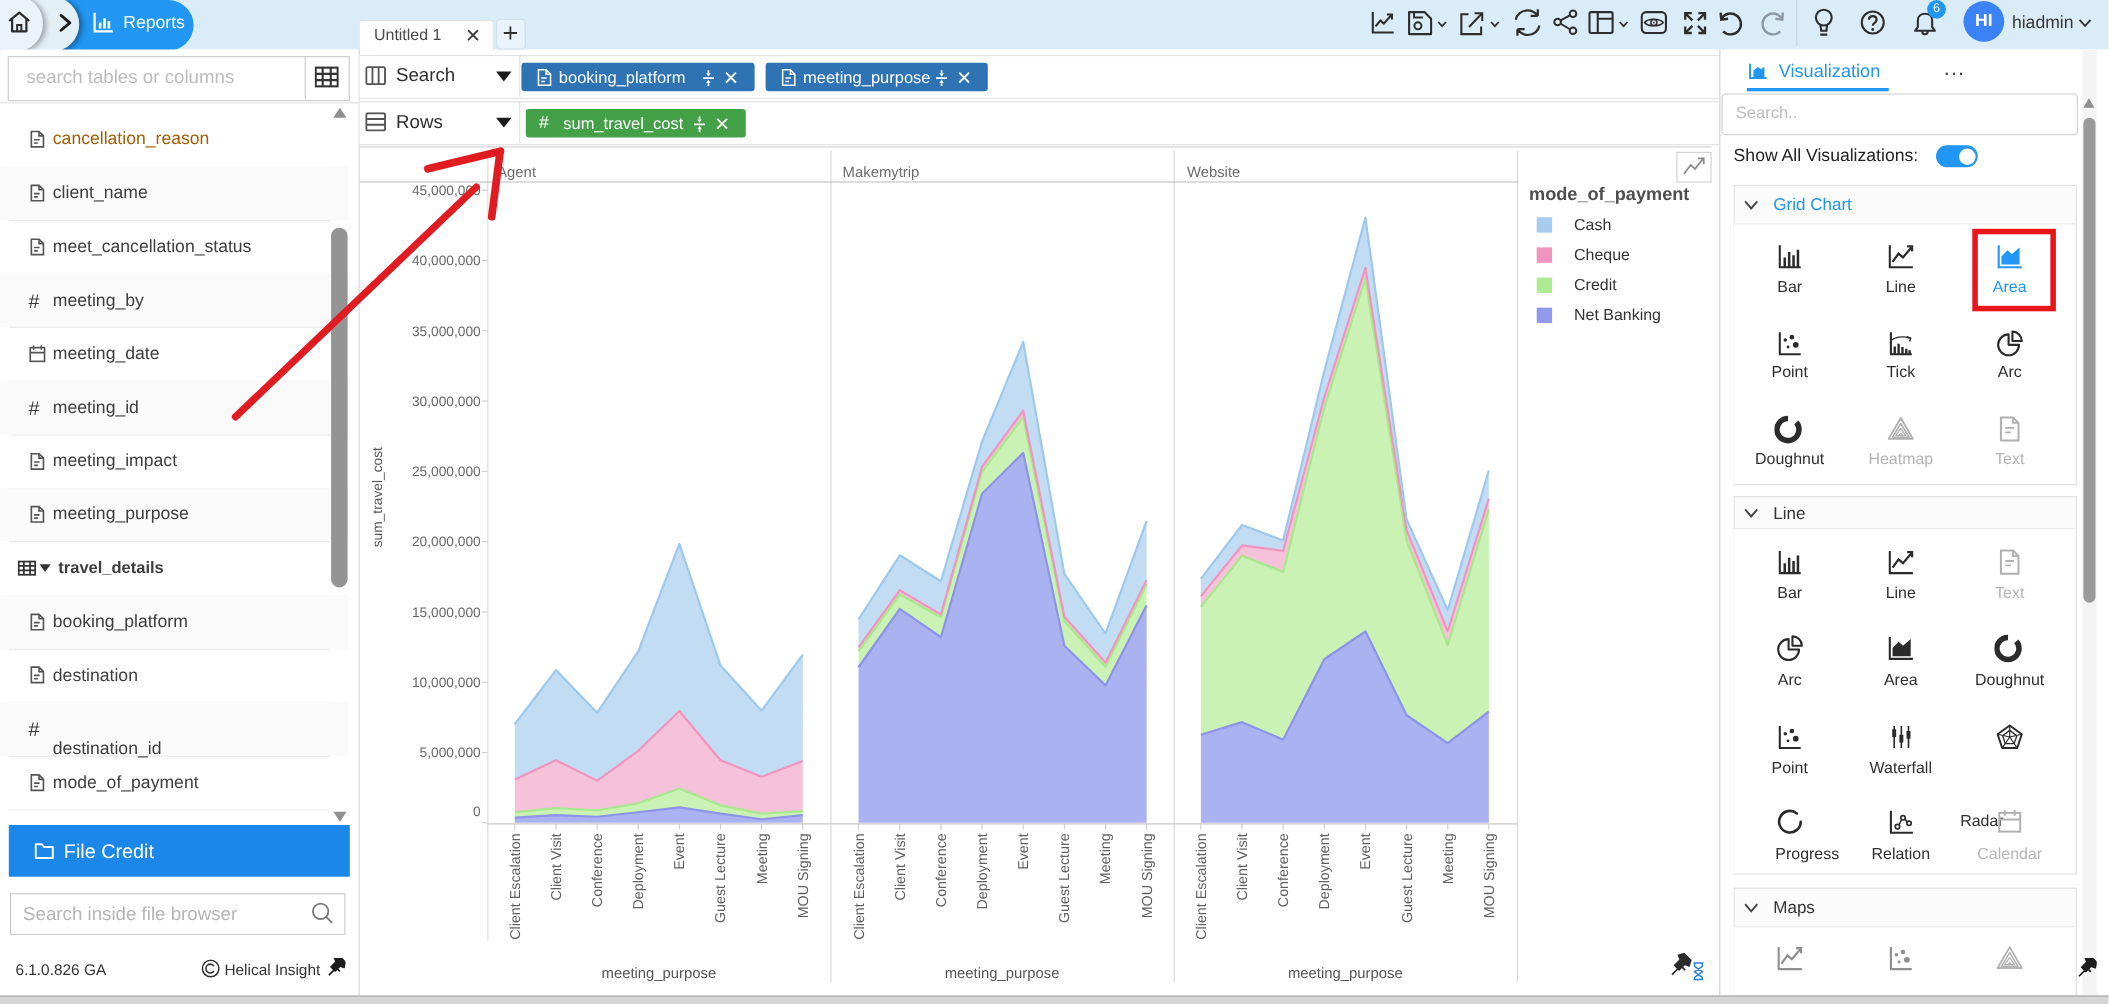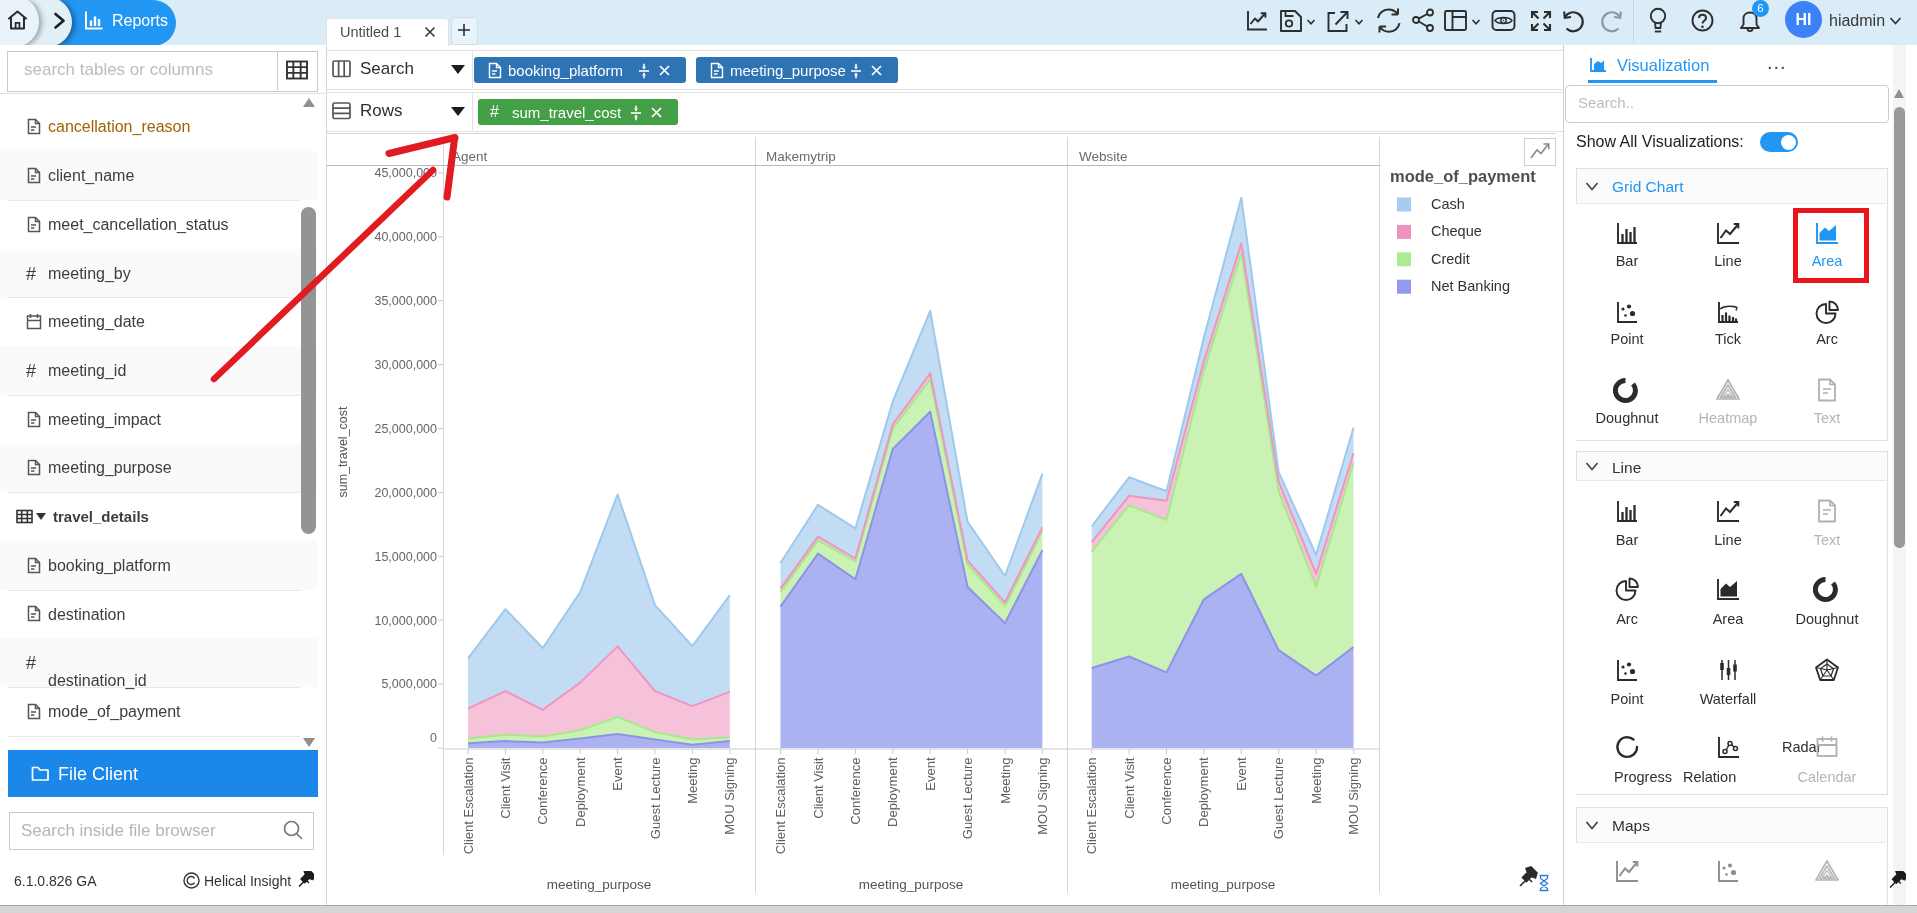--- a/index.html
+++ b/index.html
@@ -322,21 +322,21 @@
   </svg>
 <div class="ab" style="left:48px;top:702.9px;font-size:16px;color:#3d3d3d;font-weight:normal;">mode_of_payment</div>
 <div class="ab" style="left:0px;top:736.5px;width:325px;height:14px;background:#fff;"></div>
 <div style="position:absolute;left:303px;top:98px;width:0;height:0;border-left:6.0px solid transparent;border-right:6.0px solid transparent;border-bottom:9px solid #8f8f8f;"></div>
 <div class="ab" style="left:301px;top:207px;width:15px;height:327px;background:#949494;border-radius:8px;"></div>
 <div style="position:absolute;left:303px;top:738px;width:0;height:0;border-left:6.0px solid transparent;border-right:6.0px solid transparent;border-top:9px solid #8f8f8f;"></div>
 <div class="ab" style="left:8px;top:750px;width:310px;height:47px;background:#1b87e9;"></div>
 <svg style="position:absolute;left:31px;top:765px;" width="19" height="17" viewBox="0 0 19 17" fill="none">
     <path d="M1.5 15 V2.5 h5.5 l2 2.5 h8 V15 z" stroke="#fff" stroke-width="1.7" stroke-linejoin="round"></path>
   </svg>
-<div class="ab" style="left:58px;top:764px;color:#fff;font-size:18px;">File Client</div>
+<div class="ab" style="left:58px;top:764px;color:#fff;font-size:18px;">File Credit</div>
 <div class="ab" style="left:9px;top:812px;width:303px;height:36px;background:#fff;border:1px solid #c9c9c9;"></div>
 <div class="ab" style="left:21px;top:821px;font-size:17px;color:#b5b5b5;">Search inside file browser</div>
 <svg style="position:absolute;left:282px;top:819px;" width="22" height="22" viewBox="0 0 22 22" fill="none">
     <circle cx="9.5" cy="9.5" r="7" stroke="#7a7a7a" stroke-width="1.7"></circle>
     <path d="M14.5 14.5 L20 20" stroke="#7a7a7a" stroke-width="1.7"></path>
   </svg>
 <div class="ab" style="left:14px;top:873px;font-size:14px;color:#333;">6.1.0.826 GA</div>
 <svg style="position:absolute;left:183px;top:872px;" width="17" height="17" viewBox="0 0 17 17" fill="none">
     <circle cx="8.5" cy="8.5" r="7.5" stroke="#333" stroke-width="1.4"></circle>
     <path d="M11.5 6.3 A4 4 0 1 0 11.5 10.7" stroke="#333" stroke-width="1.4" fill="none"></path>
@@ -543,21 +543,21 @@
     <path d="M20.5 6.5 A 9.8 9.8 0 1 0 24 14" stroke="#2b2b2b" stroke-width="2.4" fill="none" stroke-linecap="round"></path>
   </svg>
 <div class="ab" style="left:1582px;top:769px;width:90px;text-align:right;font-size:14.5px;color:#2f2f2f;">Progress</div>
 <svg style="position:absolute;left:1714px;top:733px;" width="28" height="28" viewBox="0 0 28 28" fill="none">
     <path d="M5 4 V24 H25" stroke="#2b2b2b" stroke-width="1.9"></path>
     <circle cx="11" cy="18.5" r="2" stroke="#2b2b2b" stroke-width="1.5"></circle>
     <circle cx="16" cy="10.5" r="2" stroke="#2b2b2b" stroke-width="1.5"></circle>
     <circle cx="21.5" cy="15.5" r="2" stroke="#2b2b2b" stroke-width="1.5"></circle>
     <path d="M12.3 17 L14.8 12 M17.8 11.5 L19.8 14.2" stroke="#2b2b2b" stroke-width="1.4"></path>
   </svg>
-<div class="ab" style="left:1683px;top:769px;width:90px;text-align:left;font-size:14.5px;color:#2f2f2f;">Relation</div>
+<div class="ab" style="left:1683px;top:769px;width:90px;text-align:center;font-size:14.5px;color:#2f2f2f;">Relation</div>
 <svg style="position:absolute;left:1813px;top:733px;" width="28" height="28" viewBox="0 0 28 28" fill="none">
     <rect x="4.5" y="6" width="19" height="17" stroke="#b0b0b0" stroke-width="1.8"></rect>
     <path d="M9.5 3.5 v5 M18.5 3.5 v5 M4.5 12 h19" stroke="#b0b0b0" stroke-width="1.8"></path>
   </svg>
 <div class="ab" style="left:1782px;top:769px;width:90px;text-align:center;font-size:14.5px;color:#b5b5b5;">Calendar</div>
 <div class="ab" style="left:1576px;top:807px;width:310px;height:97px;background:#fbfbfb;border:1px solid #e0e0e0;"></div>
 <div class="ab" style="left:1576px;top:842px;width:310px;height:62px;background:#fff;border-top:1px solid #e8e8e8;"></div>
 <svg style="position:absolute;left:1585px;top:820px;" width="14" height="11" viewBox="0 0 14 11" fill="none">
     <path d="M1.5 2 L7 8.5 L12.5 2" stroke="#444" stroke-width="1.7"></path>
   </svg>

